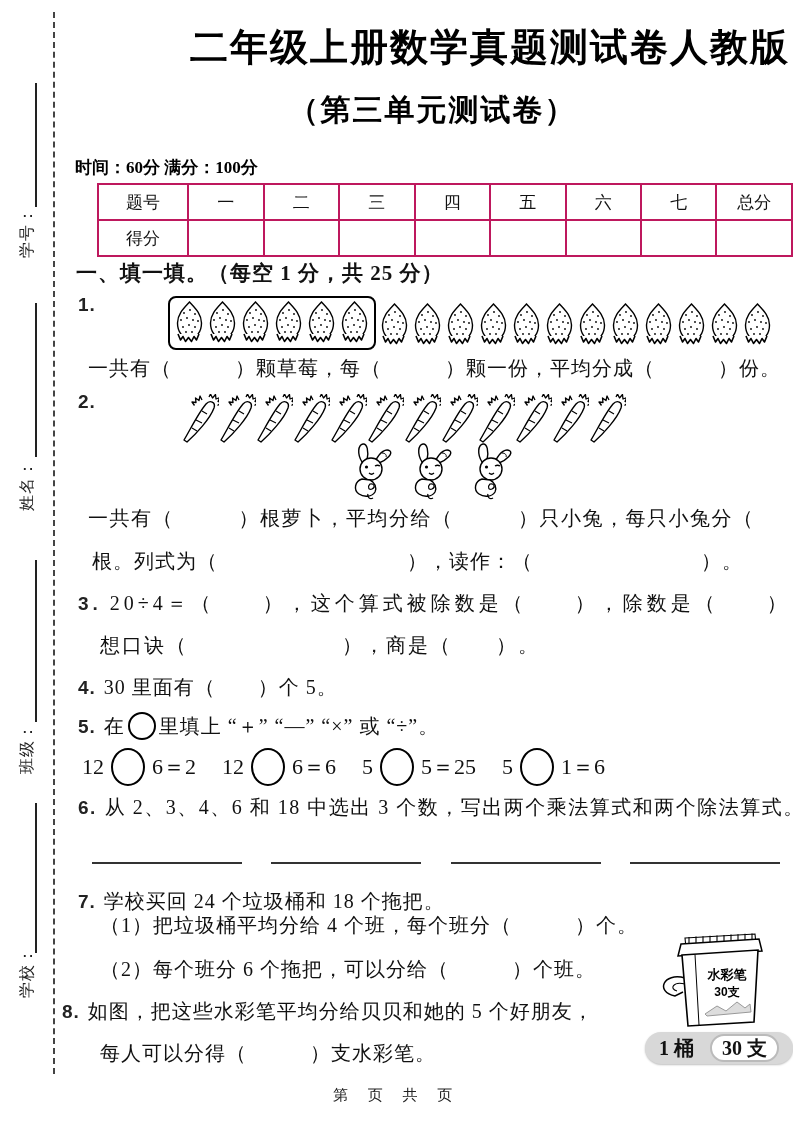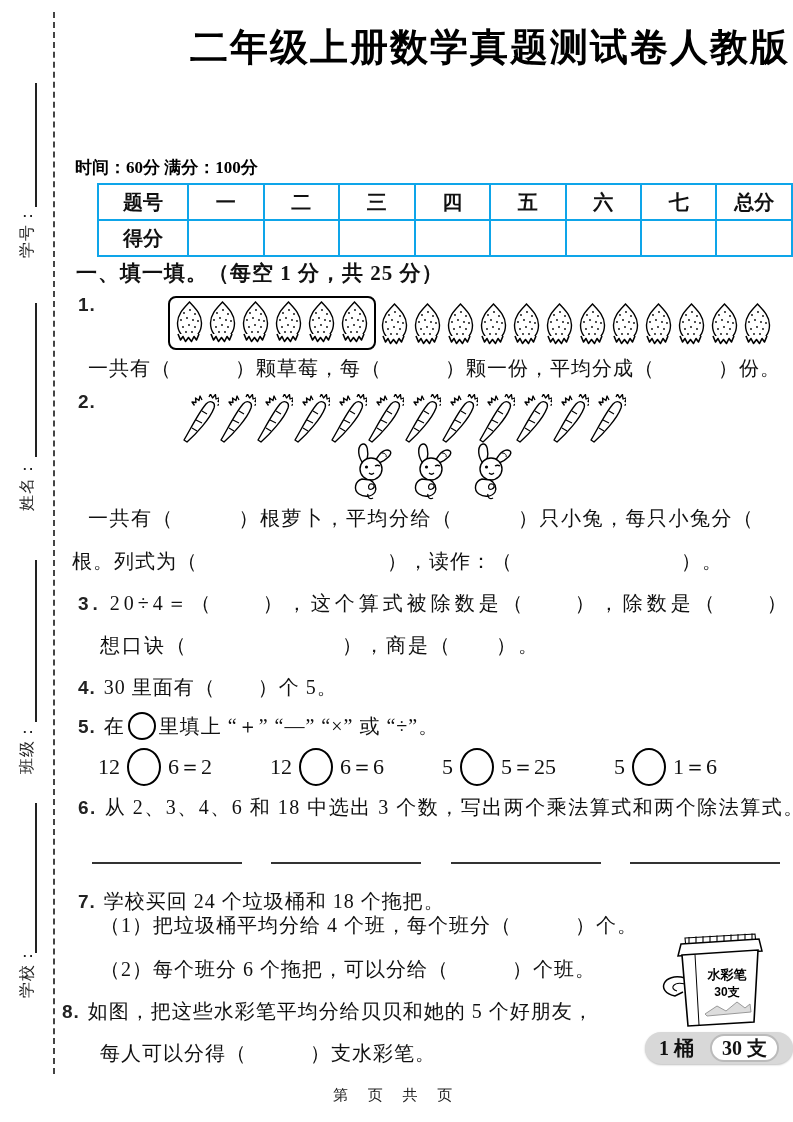--- a/index.html
+++ b/index.html
@@ -17,33 +17,33 @@
          font-family:"Liberation Sans","DejaVu Sans",sans-serif;
          font-size:38px;font-weight:900;letter-spacing:2px;color:#000;}
   .subtitle{position:absolute;left:75px;top:90px;width:715px;text-align:center;
             font-family:"Liberation Sans","DejaVu Sans",sans-serif;
             font-size:30px;font-weight:800;letter-spacing:2px;color:#000;}
   .meta{position:absolute;left:75px;top:156px;width:714px;text-align:left;
         font-size:17px;font-weight:600;color:#000;}
 
   
   table.score{position:absolute;left:97px;top:183px;border-collapse:collapse;table-layout:fixed;}
-  table.score td{border:2px solid #0ea5e9;height:34px;text-align:center;vertical-align:middle;
-                 font-size:20px;font-weight:700;padding:0;width:75px;}
+  table.score td{border:2px solid #be185d;height:34px;text-align:center;vertical-align:middle;
+                 font-size:17px;font-weight:400;padding:0;width:75px;}
   table.score td.first{width:90px;}
 
   
   .sec-head{position:absolute;left:76px;top:259px;font-size:21px;font-weight:700;letter-spacing:1px;}
   .qline{position:absolute;font-size:20px;letter-spacing:1px;white-space:nowrap;color:#111;}
   .qnum{font-family:"Liberation Sans","DejaVu Sans",sans-serif;font-weight:700;font-size:19px;
         color:#222;margin-right:8px;}
   .circle{display:inline-block;border:2px solid #000;border-radius:50%;vertical-align:middle;background:#fff;}
   .circle.small{width:24px;height:24px;margin:0 3px 4px 3px;}
   .circle.big{width:30px;height:34px;margin:0 7px;}
-  .eqrow{position:absolute;left:98px;top:748px;display:flex;gap:58px;align-items:flex-end;
+  .eqrow{position:absolute;left:82px;top:748px;display:flex;gap:26px;align-items:flex-end;
          font-size:22px;}
   .eq{display:flex;align-items:center;}
 
   
   .berry-row{position:absolute;left:168px;top:296px;display:flex;align-items:flex-end;}
   .berry-box{display:flex;border:2px solid #000;border-radius:8px;padding:2px 3px;margin-right:2px;}
   .berry-rest{display:flex;padding:4px 0 2px 0;}
   .carrot-row{position:absolute;left:182px;top:394px;display:flex;}
   .rabbit-row{position:absolute;left:350px;top:442px;display:flex;gap:16px;}
 
@@ -71,20 +71,21 @@
   <div class="side-seg" style="top:83px;height:124px;"></div>
   <div class="side-seg" style="top:303px;height:154px;"></div>
   <div class="side-seg" style="top:560px;height:162px;"></div>
   <div class="side-seg" style="top:803px;height:150px;"></div>
   <div class="side-label" style="top:222px;">学号：</div>
   <div class="side-label" style="top:475px;">姓名：</div>
   <div class="side-label" style="top:738px;">班级：</div>
   <div class="side-label" style="top:962px;">学校：</div>
 
   <div class="title">二年级上册数学真题测试卷人教版</div>
+  <div class="subtitle">（第三单元测试卷）</div>
   <div class="meta">时间：60分  满分：100分</div>
 
   <table class="score">
     <tbody>
         <tr>
       <td class="first">题号</td>
       <td>一</td>
       <td>二</td>
       <td>三</td>
       <td>四</td>
@@ -582,21 +583,21 @@
     <circle cx="21" cy="27" r="11" fill="#fff" stroke="#000" stroke-width="1.4"></circle>
     <circle cx="16.5" cy="25" r="1.6" fill="#000"></circle>
     <path d="M25 24 q2.5 -1.5 5 0" fill="none" stroke="#000" stroke-width="1.4"></path>
     <path d="M19 31 q2.5 2.5 5 0" fill="none" stroke="#000" stroke-width="1.2"></path>
     <path d="M12 37 C5 39 3 48 9 52 C14 55.5 22 55 25 50 C27 46 25 40 20 38 Z" fill="#fff" stroke="#000" stroke-width="1.4"></path>
     <path d="M20 42 C24 41 26 45 22 47 C19 48.5 17 45 20 42 Z" fill="#fff" stroke="#000" stroke-width="1.2"></path>
     <path d="M18 52 C17 55 20 58 23 56" fill="none" stroke="#000" stroke-width="1.3"></path>
   </svg>
 </div>
   <div class="qline" style="left:88px;top:505px;letter-spacing:1.5px;">一共有（　　　）根萝卜，平均分给（　　　）只小兔，每只小兔分（　　）</div>
-  <div class="qline" style="left:72px;top:548px;">根。列式为（　　　　　　　　　），读作：（　　　　　　　　）。</div>
+  <div class="qline" style="left:92px;top:548px;">根。列式为（　　　　　　　　　），读作：（　　　　　　　　）。</div>
 
   <div class="qline" style="left:78px;top:590px;letter-spacing:4px;">
     <span class="qnum">3.</span><span>20÷4＝（　　），这个算式被除数是（　　），除数是（　　），</span>
   </div>
   <div class="qline" style="left:100px;top:632px;letter-spacing:2px;">想口诀（　　　　　　　），商是（　　）。</div>
 
   <div class="qline" style="left:78px;top:674px;">
     <span class="qnum">4.</span><span>30 里面有（　　）个 5。</span>
   </div>
 

